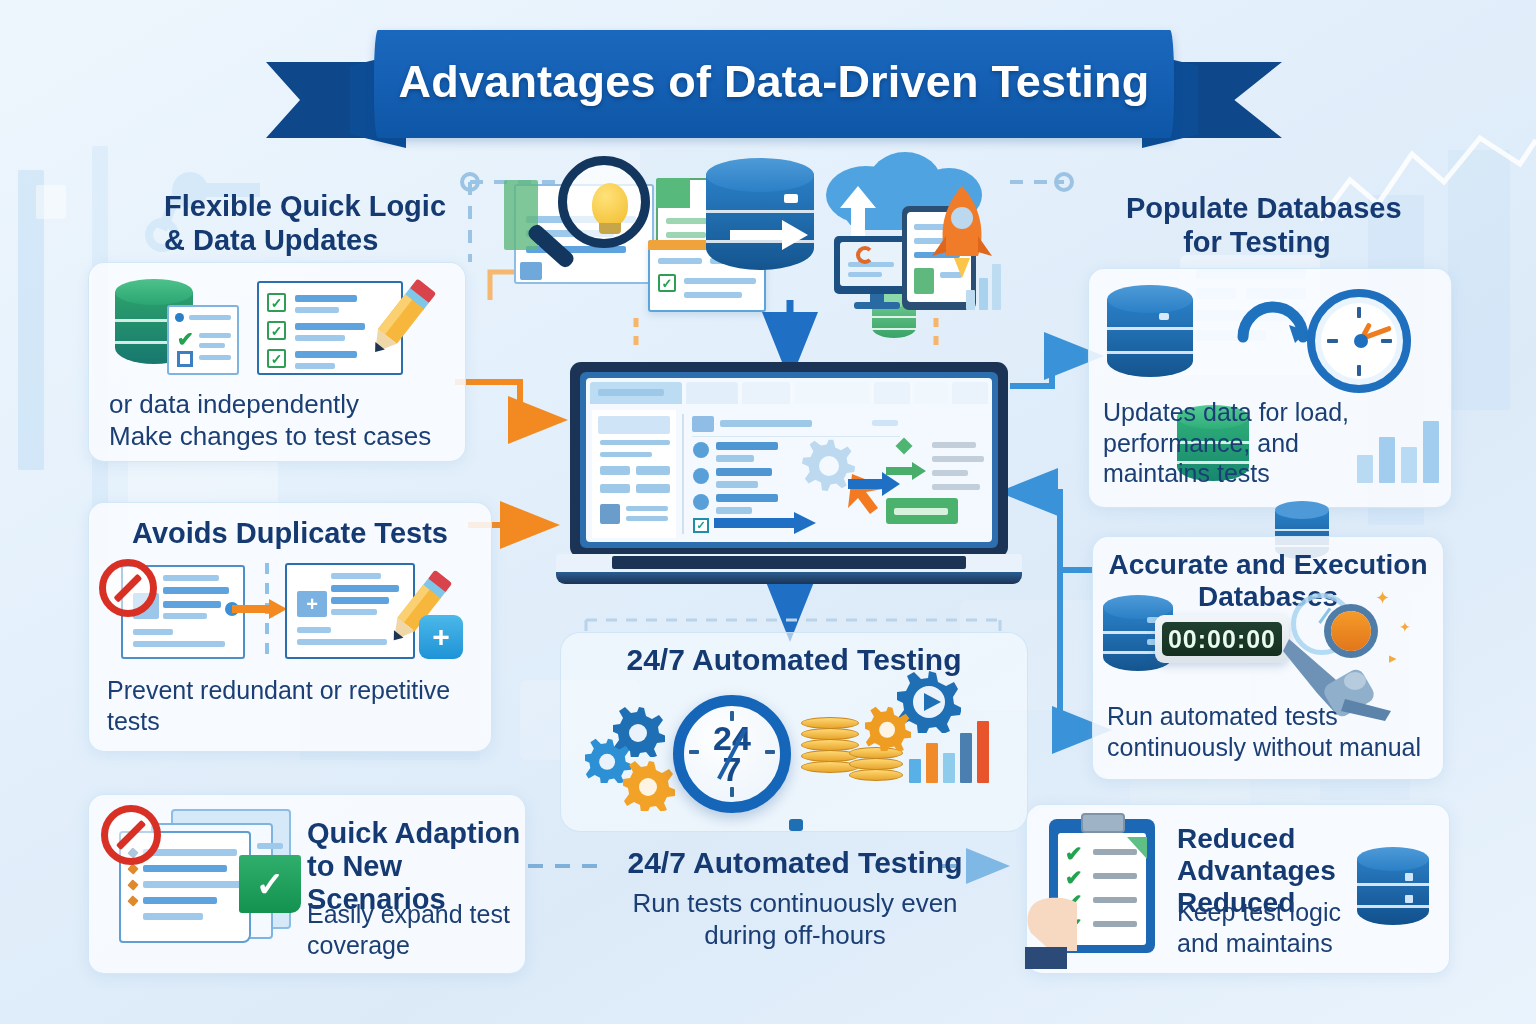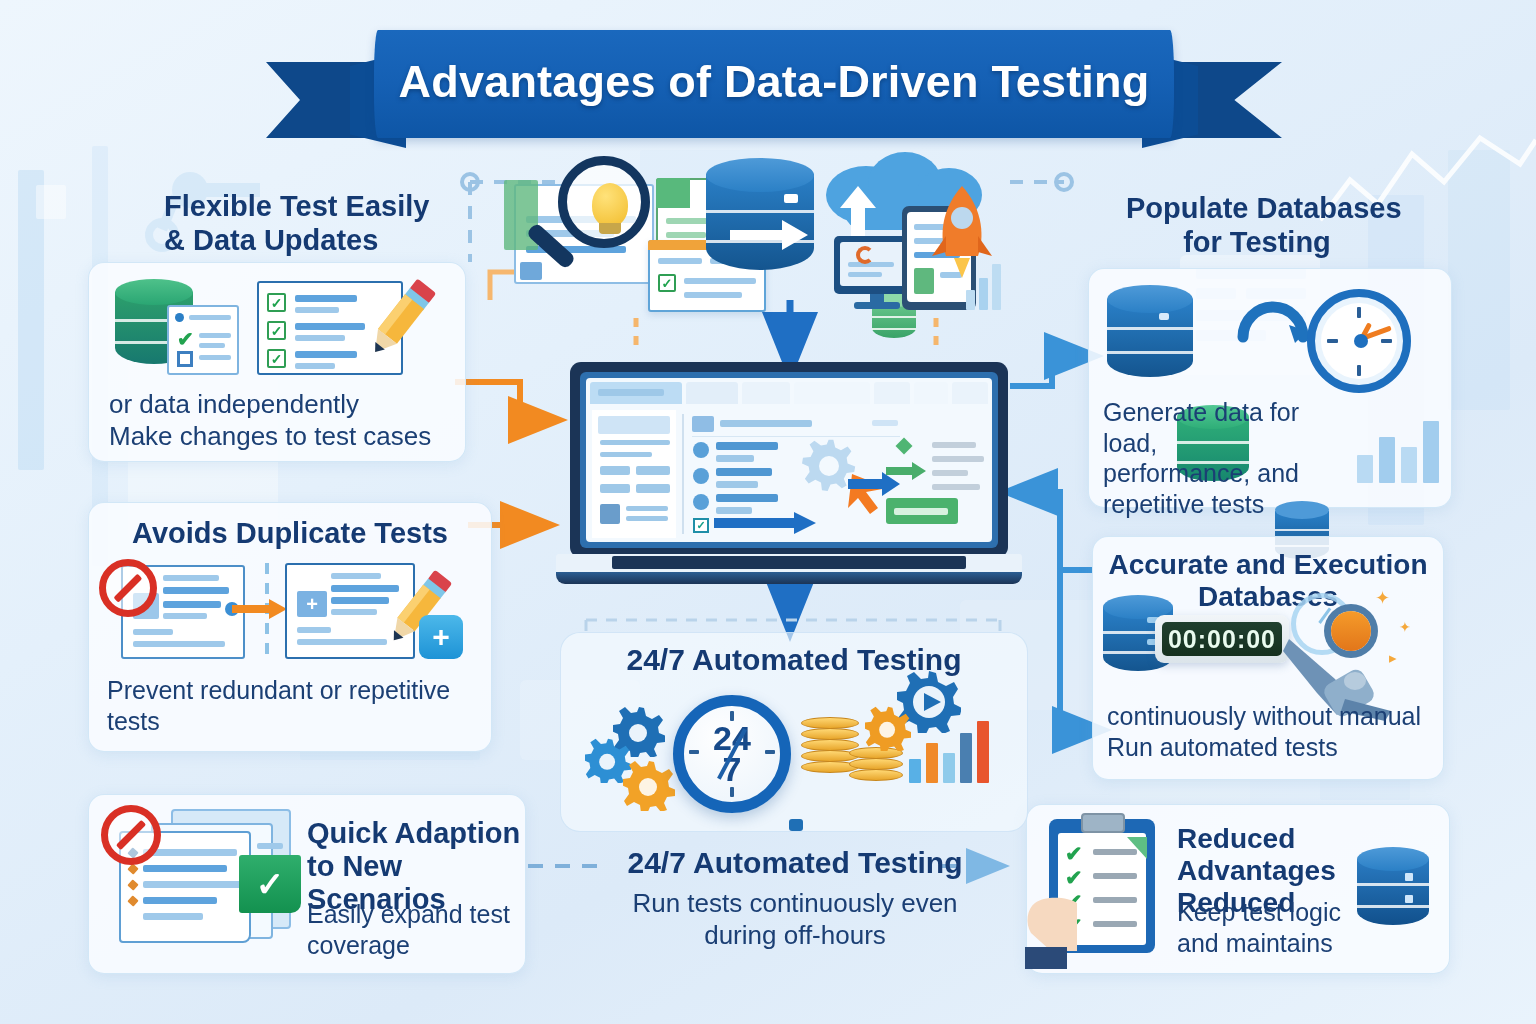--- a/index.html
+++ b/index.html
@@ -370,21 +370,21 @@
   </div>
 
   <div class="bar-chart" style="left:470px;top:104px;height:56px;">
     <i style="width:9px;height:20px;background:#bddcf2;"></i>
     <i style="width:9px;height:32px;background:#a9d2ef;"></i>
     <i style="width:9px;height:46px;background:#bddcf2;"></i>
   </div>
 </div>
 
 <div class="float-heading" style="left:164px;top:190px;width:300px;">
-  <div>Flexible Test Easily</div>
+  <div>Flexible Quick Logic</div>
   <div>&amp; Data Updates</div>
 </div>
 
 <div class="card" style="left:88px;top:262px;width:378px;height:200px;">
 
   <div class="db" style="left:26px;top:16px;width:78px;height:92px;">
     <div class="body" style="top:13px;height:72px;background:linear-gradient(180deg,#2da06c,#17786f);border-radius:0 0 39px 39px/0 0 16px 16px;"></div>
     <div class="top" style="height:26px;background:linear-gradient(180deg,#4ec18a,#2aa673);"></div>
     <div class="ring" style="top:40px;"></div>
     <div class="ring" style="top:62px;"></div>
@@ -557,23 +557,23 @@
     <div class="tick" style="left:268px;top:38px;width:4px;height:11px;"></div>
     <div class="tick" style="left:268px;top:96px;width:4px;height:11px;"></div>
     <div class="tick" style="left:238px;top:70px;width:11px;height:4px;"></div>
     <div class="tick" style="left:292px;top:70px;width:11px;height:4px;"></div>
     <div style="position:absolute;left:268px;top:52px;width:5px;height:22px;background:#ef7c1f;border-radius:2px;transform-origin:bottom center;transform:rotate(28deg);"></div>
     <div style="position:absolute;left:270px;top:68px;width:34px;height:5px;background:#ef7c1f;border-radius:2px;transform-origin:left center;transform:rotate(-20deg);"></div>
     <div style="position:absolute;left:265px;top:65px;width:14px;height:14px;background:#1e6fbe;border-radius:50%;"></div>
   </div>
 
   <div class="card-body-text" style="position:absolute;left:14px;top:128px;width:250px;font-size:25px;">
-    <div>Generate data for load,</div>
+    <div>Updates data for load,</div>
     <div>performance, and</div>
-    <div>repetitive tests</div>
+    <div>maintains tests</div>
   </div>
 
   <div class="bar-chart" style="left:268px;top:150px;height:64px;gap:6px;">
     <i style="width:16px;height:28px;background:#b9daf3;"></i>
     <i style="width:16px;height:46px;background:#a2cdee;"></i>
     <i style="width:16px;height:36px;background:#b9daf3;"></i>
     <i style="width:16px;height:62px;background:#a2cdee;"></i>
   </div>
 </div>
 
@@ -605,22 +605,22 @@
     <rect x="44" y="42" width="44" height="36" rx="9" fill="#8fafcb" transform="rotate(-30 66 60)"></rect>
     <ellipse cx="72" cy="48" rx="11" ry="9" fill="#b6cbdd"></ellipse>
     <path d="M62,66 L108,78 L102,88 L58,78 Z" fill="#5c83aa"></path>
   </svg>
 
   <div style="position:absolute;left:282px;top:50px;color:#f5a83b;font-size:18px;">✦</div>
   <div style="position:absolute;left:306px;top:82px;color:#f5a83b;font-size:14px;">✦</div>
   <div style="position:absolute;left:296px;top:112px;color:#f5a83b;font-size:15px;">▸</div>
 
   <div class="card-body-text" style="position:absolute;left:14px;top:164px;width:340px;font-size:25px;">
+    <div>Run automated tests</div>
     <div>continuously without manual</div>
-    <div>Run automated tests</div>
   </div>
 </div>
 
 <div class="card" style="left:1026px;top:804px;width:424px;height:170px;">
 
   <div class="clipboard" style="left:22px;top:14px;width:106px;height:134px;">
     <div class="paper" style="left:9px;top:14px;width:88px;height:112px;"></div>
     <div class="clip" style="left:32px;top:-6px;width:44px;height:20px;"></div>
     <div class="check" style="left:16px;top:24px;font-size:21px;">✔</div>
     <div class="check" style="left:16px;top:48px;font-size:21px;">✔</div>

